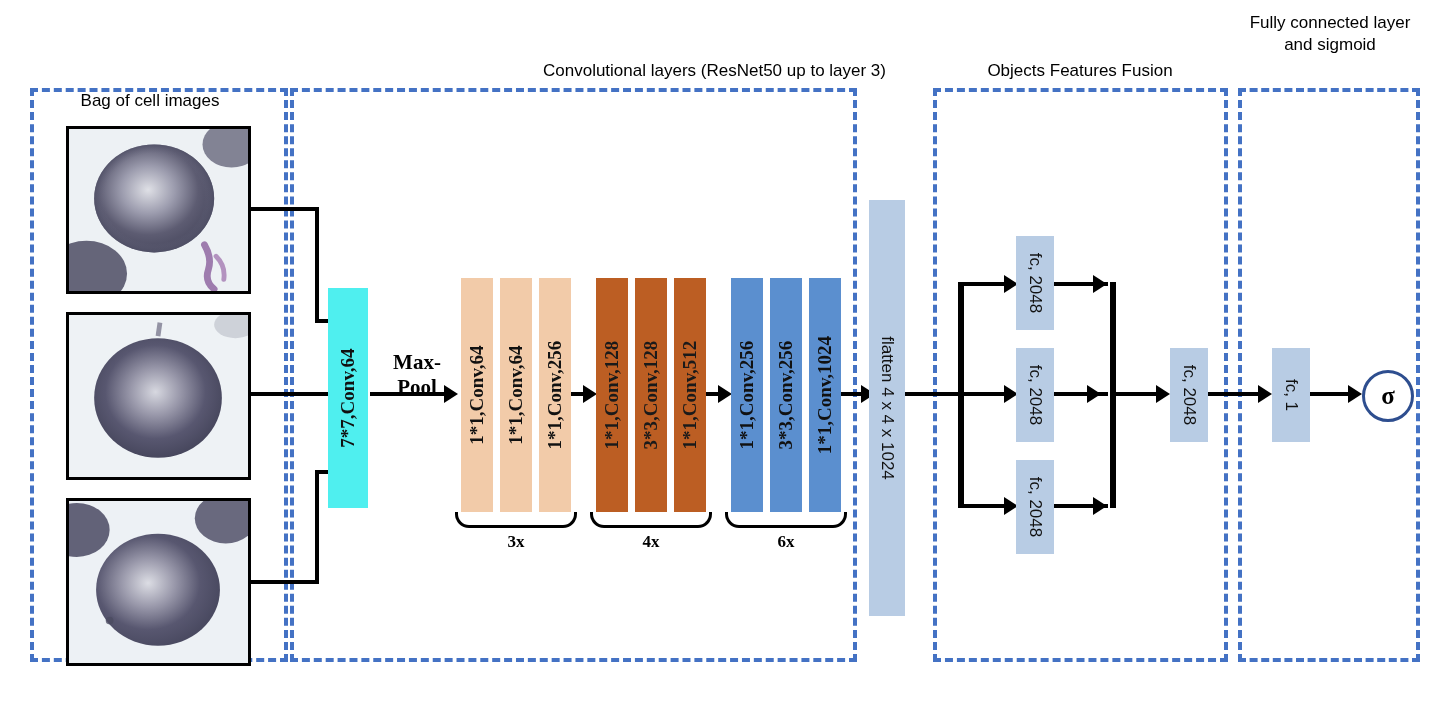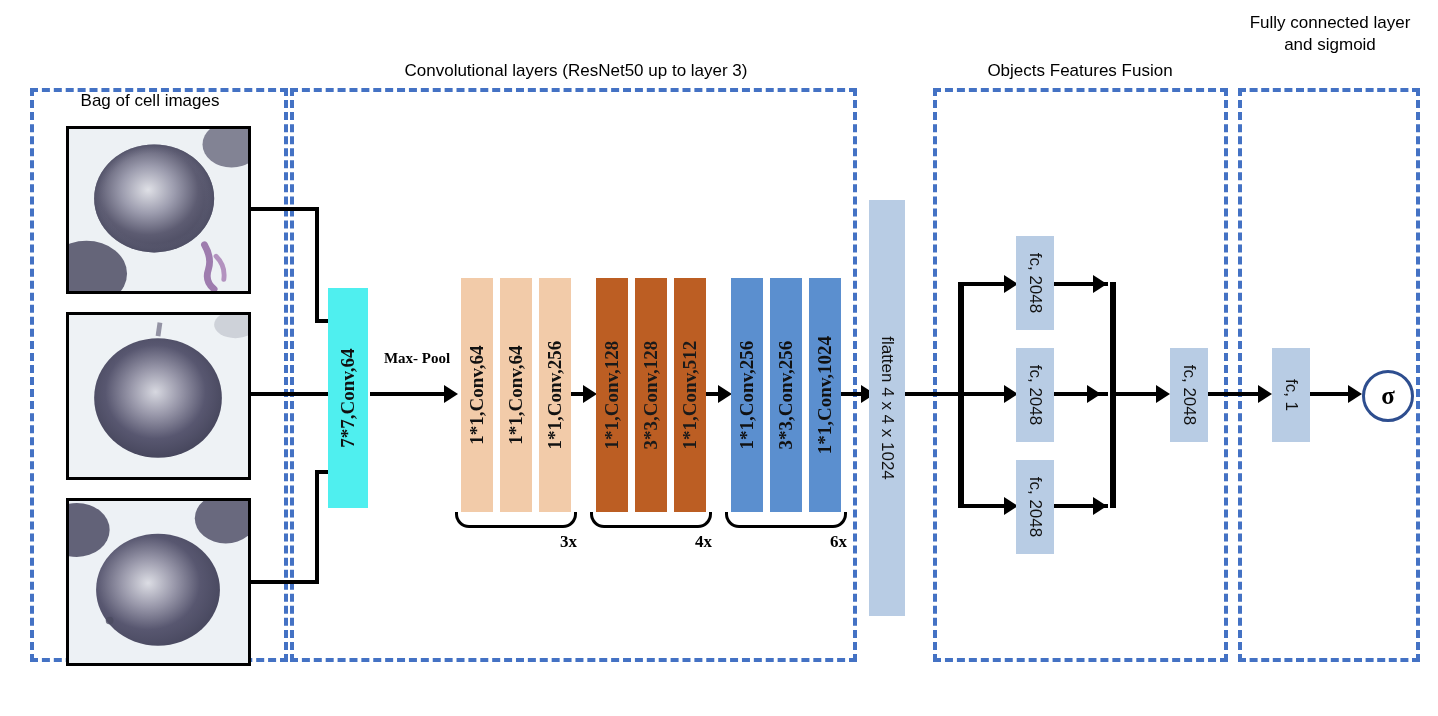--- a/index.html
+++ b/index.html
@@ -40,37 +40,37 @@
   .hln{height:4px;}
   .vln{width:4px;}
   .vthick{width:6px;}
   .arrow{position:absolute;width:0;height:0;
          border-top:9px solid transparent;border-bottom:9px solid transparent;
          border-left:14px solid #000;}
 
   
   .brace{position:absolute;border:3px solid #000;border-top:none;
          border-bottom-left-radius:14px;border-bottom-right-radius:14px;height:16px;box-sizing:border-box;}
-  .brace-lbl{position:absolute;text-align:right;font-family:"Liberation Serif",serif;
+  .brace-lbl{position:absolute;text-align:center;font-family:"Liberation Serif",serif;
              font-weight:700;font-size:17px;}
 
   
   .sigma{position:absolute;border:3px solid #2E4E8F;border-radius:50%;
          display:flex;align-items:center;justify-content:center;background:#fff;}
   .sigma span{font-family:"Liberation Serif",serif;font-weight:700;font-size:25px;color:#000;}
 
-  .maxpool{position:absolute;font-family:"Liberation Serif",serif;font-weight:700;font-size:15px;}
+  .maxpool{position:absolute;font-family:"Liberation Serif",serif;font-weight:700;font-size:21px;}
 </style>
 </head>
 <body>
 
 <div class="stage">
 
   <div class="caption" style="left:30px;top:60px;width:240px;margin-top:30px;">Bag of cell images</div>
-  <div class="caption" style="left:296px;top:60px;width:560px;">Convolutional layers (ResNet50 up to layer 3)</div>
+  <div class="caption" style="left:326px;top:60px;width:560px;text-align:right;">Convolutional layers (ResNet50 up to layer 3)</div>
   <div class="caption" style="left:935px;top:60px;width:290px;">Objects Features Fusion</div>
   <div class="caption" style="left:1240px;top:12px;width:180px;">Fully connected layer and sigmoid</div>
 
   <div class="dashed" style="left:30px;top:88px;width:258px;height:574px;"></div>
   <div class="dashed" style="left:290px;top:88px;width:567px;height:574px;"></div>
   <div class="dashed" style="left:933px;top:88px;width:295px;height:574px;"></div>
   <div class="dashed" style="left:1238px;top:88px;width:182px;height:574px;"></div>
 
   <div class="cellbox" style="left:66px;top:126px;width:185px;height:168px;">
     <svg class="cellimg" viewBox="0 0 185 168" preserveAspectRatio="none">

